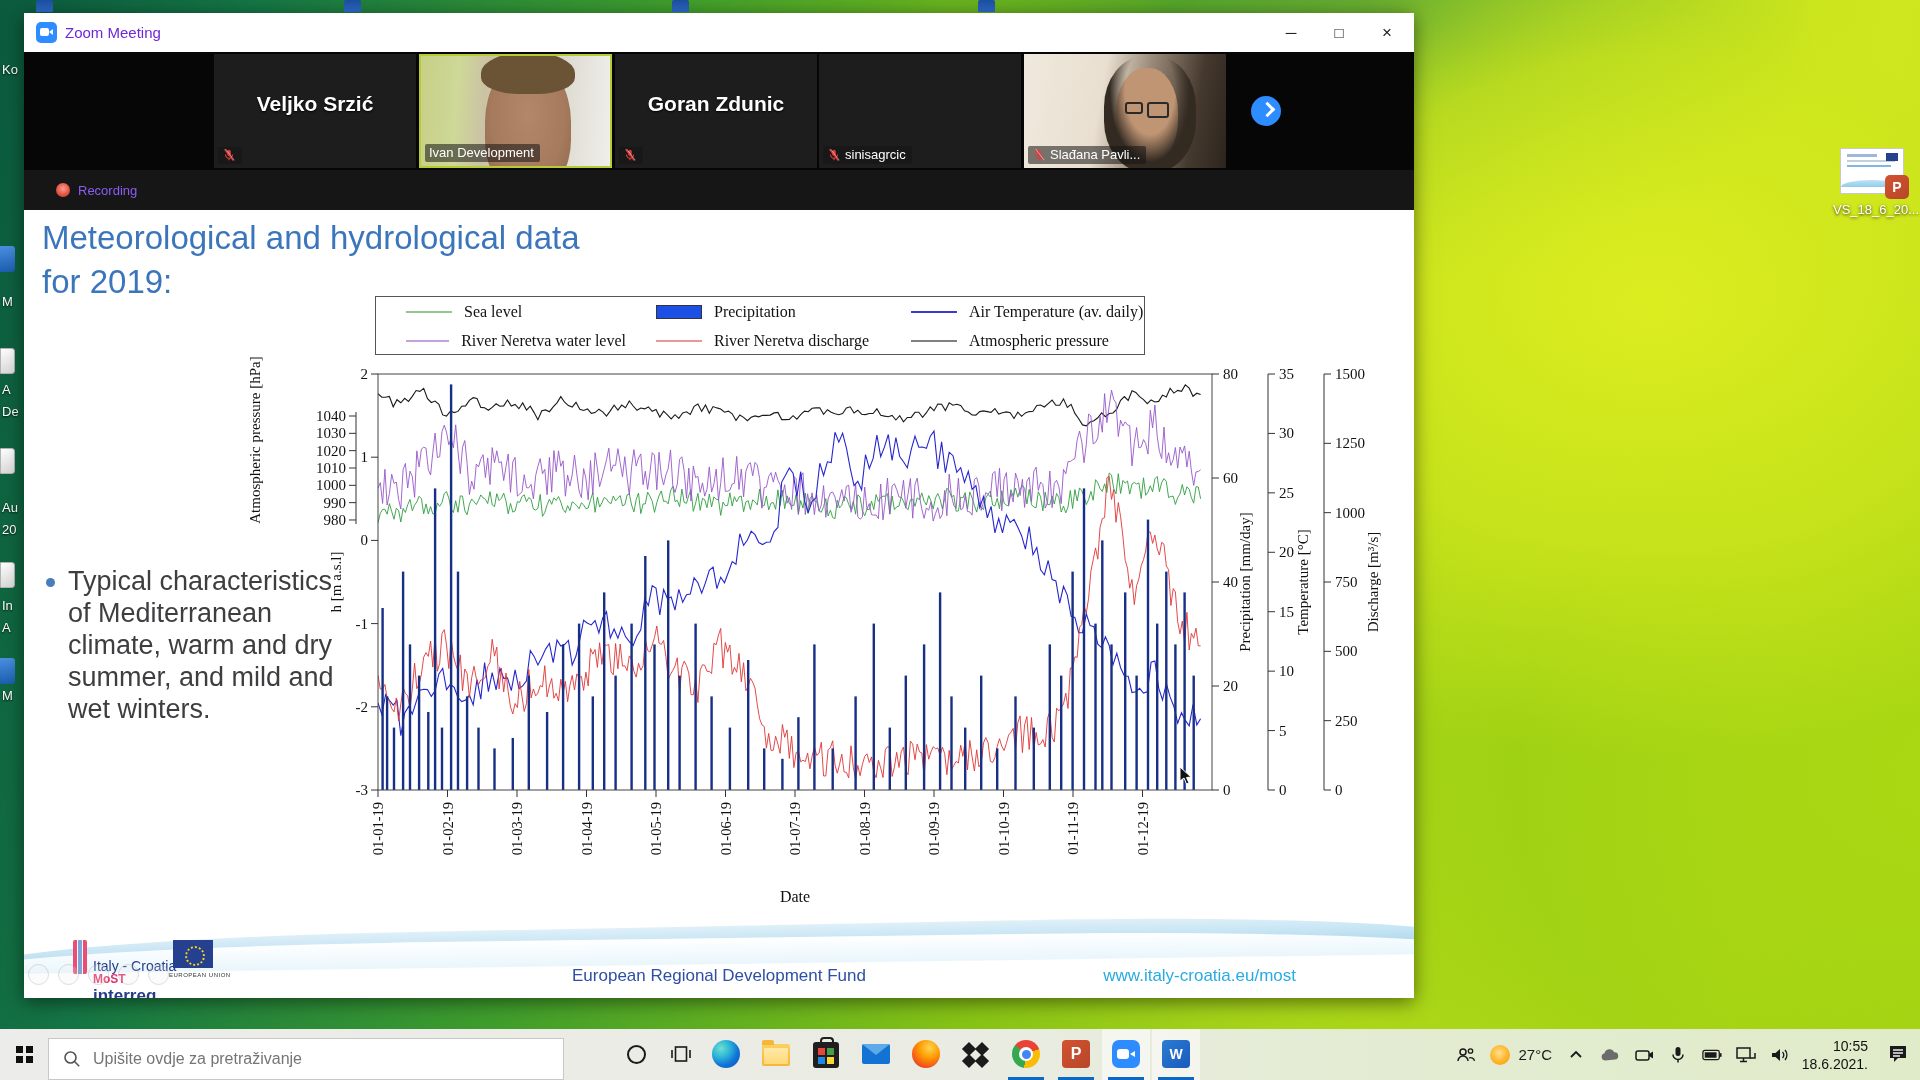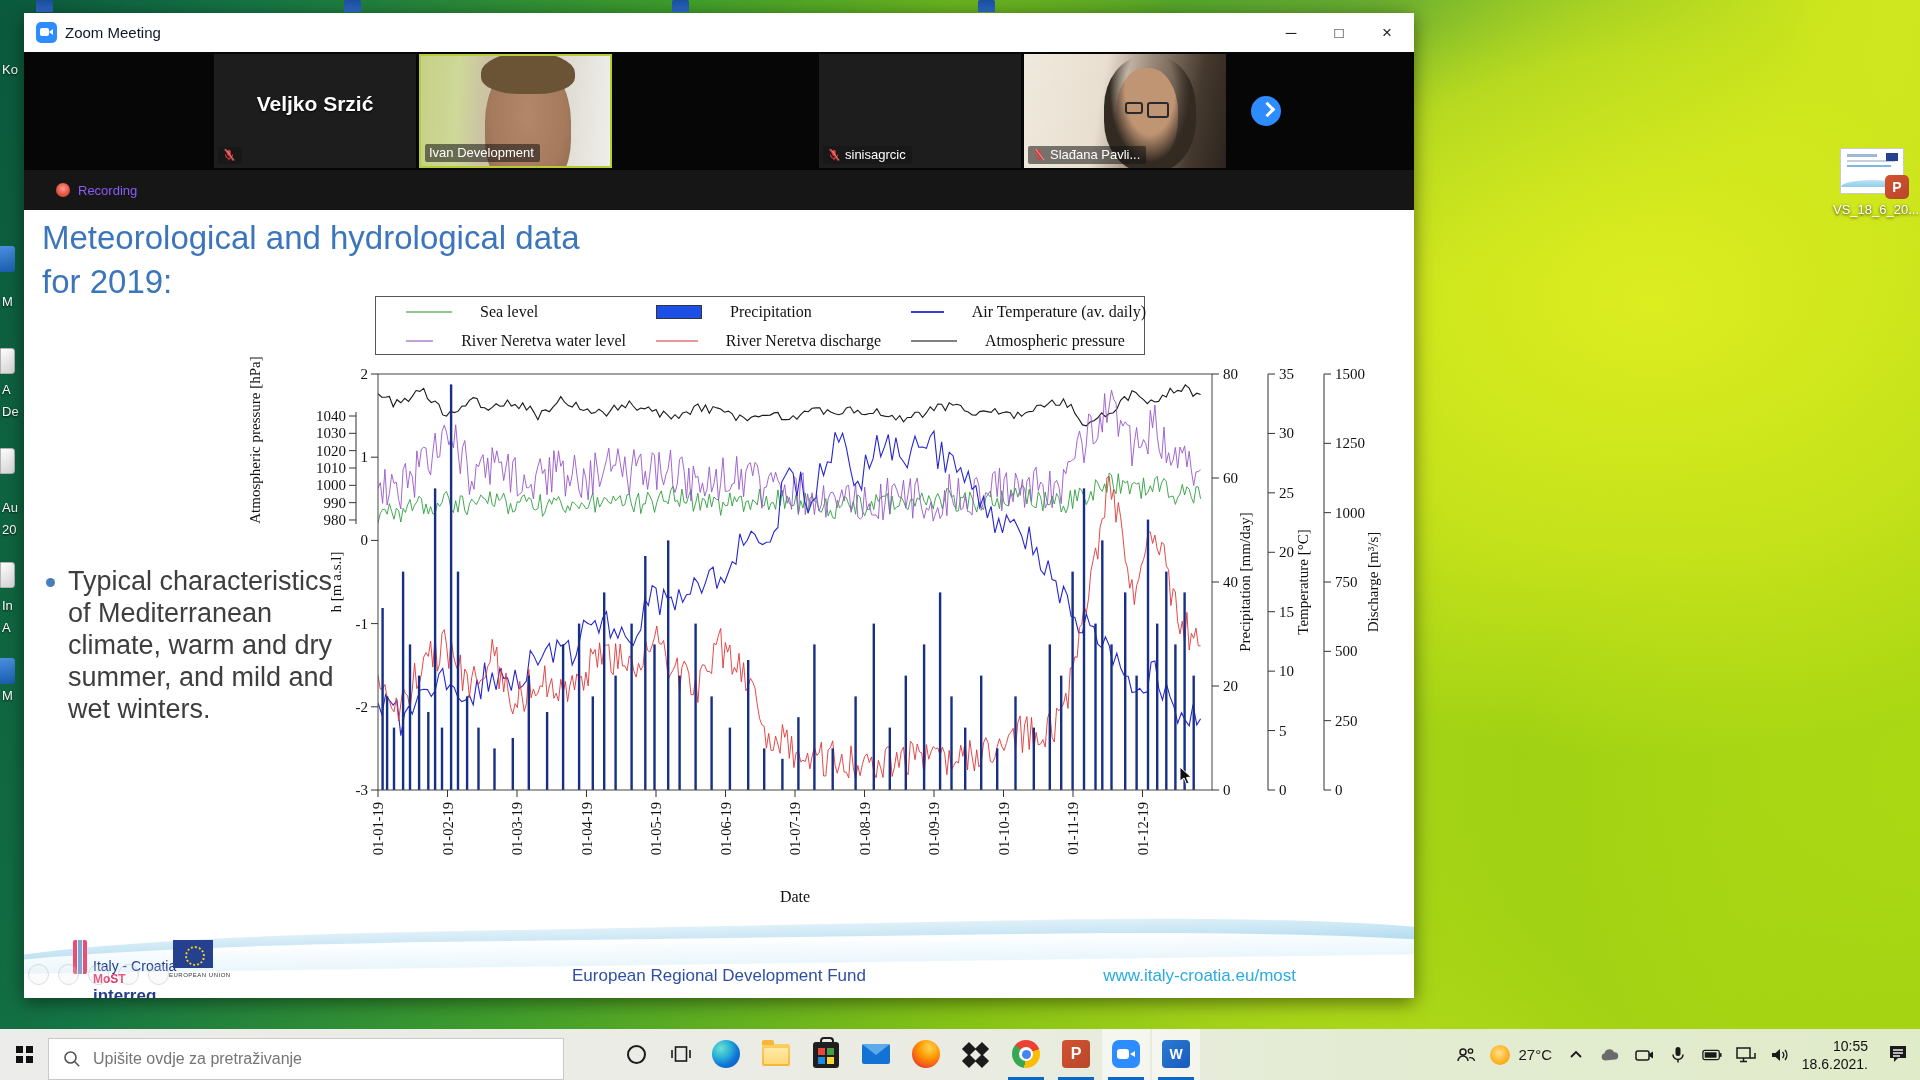--- a/index.html
+++ b/index.html
@@ -26,21 +26,21 @@
 .ppt-thumb .wave { position:absolute; left:0; bottom:6px; width:100%; height:7px; background:linear-gradient(#bfe2f4,#8fcdec); border-radius:50% 50% 0 0/100% 100% 0 0; }
 .ppt-thumb .flag { position:absolute; right:5px; top:4px; width:12px; height:8px; background:#24408f; }
 .ppt-badge { position:absolute; right:-6px; bottom:-6px; width:24px; height:24px; border-radius:5px; background:linear-gradient(135deg,#d35230,#b7472a); color:#fff; font-weight:bold; font-size:14px; line-height:24px; }
 .ppt-label { margin-top:8px; color:#fff; font-size:13px; text-shadow:0 1px 3px rgba(0,0,0,.85); }
 
 .zoom-window { position:absolute; left:24px; top:13px; width:1390px; height:985px; background:#121212; box-shadow:0 4px 18px rgba(0,0,0,.5); }
 .titlebar { position:absolute; left:0; top:0; width:100%; height:39px; background:#fff; }
 .zm-appicon { position:absolute; left:12px; top:9px; width:21px; height:21px; border-radius:5px; background:#2d8cff; }
 .zm-appicon::before { content:""; position:absolute; left:4px; top:6px; width:9px; height:8px; background:#fff; border-radius:2px; }
 .zm-appicon::after { content:""; position:absolute; left:13px; top:7px; border-top:3px solid transparent; border-bottom:3px solid transparent; border-right:4px solid #fff; }
-.zm-title { position:absolute; left:41px; top:11px; font-size:15px; color:#0f172a; }
+.zm-title { position:absolute; left:41px; top:11px; font-size:15px; color:#6d28d9; }
 .win-btn { position:absolute; top:0; width:46px; height:39px; text-align:center; line-height:39px; font-size:15px; color:#222; }
 .btn-min { right:100px; } .btn-max { right:52px; } .btn-close { right:4px; font-size:17px; }
 
 .strip { position:absolute; left:0; top:39px; width:100%; height:118px; background:#060606; }
 .tile { position:absolute; top:2px; height:114px; background:#1d1d1d; overflow:hidden;padding-left:26px; }
 .tile.video-border { border:2px solid #b9cb33; }
 .tile-name { position:absolute; left:0; right:0; top:38px; text-align:center; color:#fff; font-size:21px; font-weight:bold; text-shadow:0 1px 2px #000; }
 .tile-label { position:absolute; left:4px; bottom:4px; display:flex; align-items:center; gap:4px; background:rgba(20,20,20,.55); padding:1px 6px 2px 4px; border-radius:2px; }
 .tile-label span { color:#fff; font-size:13px; }
 .mic-ico { width:14px; height:14px; }
@@ -59,21 +59,21 @@
 .rec-row { position:absolute; left:0; top:157px; width:100%; height:40px; background:#161616; }
 .rec-dot { position:absolute; left:32px; top:13px; width:14px; height:14px; border-radius:50%; background:radial-gradient(circle at 50% 40%, #ff9d8f 0%, #e0503f 60%, #c93b2c 100%); }
 .rec-text { position:absolute; left:54px; top:13px; color:#8b5cf6; font-size:13px; }
 
 .slide { position:absolute; left:0; top:197px; width:1390px; height:788px; background:#fff; overflow:hidden; }
 .slide-title { position:absolute; left:18px; top:6px; color:#3b76bc; font-size:33px; line-height:44px; }
 .bullet-dot { position:absolute; left:22px; top:368px; width:9px; height:9px; border-radius:50%; background:#4a7ebb; }
 .bullet-text { position:absolute; left:44px; top:355px; width:276px; color:#3e3e40; font-size:27px; line-height:32px; }
 .legend-box { position:absolute; left:351px; top:86px; width:770px; height:59px; border:1px solid #555; background:#fff;
   display:grid; grid-template-columns:250px 255px 265px; grid-auto-rows:29px; align-items:center; font-family:"Liberation Serif", serif; }
-.leg-item { display:flex; align-items:center; gap:28px; padding-left:30px; }
+.leg-item { display:flex; align-items:center; gap:12px; padding-left:30px; }
 .leg-line { width:46px; height:2px; }
 .leg-bar { width:46px; height:14px; border:1px solid #334; }
 .leg-label { font-size:16px; color:#111; white-space:nowrap; }
 .chart-wrap { position:absolute; left:220px; top:120px; width:1170px; height:580px; }
 
 .wave-band1 { position:absolute; left:-60px; top:716px; width:1520px; height:30px; background:linear-gradient(#dff0f9,#aed9ee); border-radius:100% 100% 0 0/340% 340% 0 0; transform:rotate(-1.1deg); }
 .wave-band2 { position:absolute; left:-80px; top:728px; width:1560px; height:26px; background:linear-gradient(#ffffff,#e9f6fc); border-radius:100% 100% 0 0/320% 320% 0 0; transform:rotate(-.8deg); }
 .footer-center { position:absolute; left:0; width:100%; top:756px; text-align:center; color:#2e4fa3; font-size:17px; }
 .footer-right { position:absolute; right:118px; top:756px; color:#29abe2; font-size:17px; }
 .logo { position:absolute; left:49px; top:726px; width:200px; height:58px; }
@@ -204,20 +204,32 @@
         <div class="tile" style="left: 795px; width: 202px;">
           <div class="tile-label">
             <svg class="mic-ico" viewBox="0 0 16 16">
               <rect x="6" y="2" width="4" height="7" rx="2" fill="#e03c3c"></rect>
               <path d="M4 7.5 a4 4.2 0 0 0 8 0" fill="none" stroke="#e03c3c" stroke-width="1.3"></path>
               <line x1="8" y1="11.5" x2="8" y2="14" stroke="#e03c3c" stroke-width="1.3"></line>
               <line x1="3" y1="1.5" x2="13" y2="14.5" stroke="#e03c3c" stroke-width="1.6"></line>
               <line x1="4" y1="1" x2="14" y2="14" stroke="#fff" stroke-width=".7" opacity=".8"></line>
             </svg>
             <span>sinisagrcic</span>
+          </div>
+        </div>
+        <div class="tile" style="left: 591px; width: 202px;">
+          <div class="tile-name">Goran Zdunic</div>
+          <div class="tile-label">
+            <svg class="mic-ico" viewBox="0 0 16 16">
+              <rect x="6" y="2" width="4" height="7" rx="2" fill="#e03c3c"></rect>
+              <path d="M4 7.5 a4 4.2 0 0 0 8 0" fill="none" stroke="#e03c3c" stroke-width="1.3"></path>
+              <line x1="8" y1="11.5" x2="8" y2="14" stroke="#e03c3c" stroke-width="1.3"></line>
+              <line x1="3" y1="1.5" x2="13" y2="14.5" stroke="#e03c3c" stroke-width="1.6"></line>
+              <line x1="4" y1="1" x2="14" y2="14" stroke="#fff" stroke-width=".7" opacity=".8"></line>
+            </svg>
           </div>
         </div>
         <div class="tile video-border" style="left: 395px; width: 193px;">
           <div class="video-art v-ivan"></div>
           <div class="tile-label">
             <span>Ivan Development</span>
           </div>
         </div>
         <div class="tile" style="left: 190px; width: 202px;">
           <div class="tile-name">Veljko Srzić</div>

